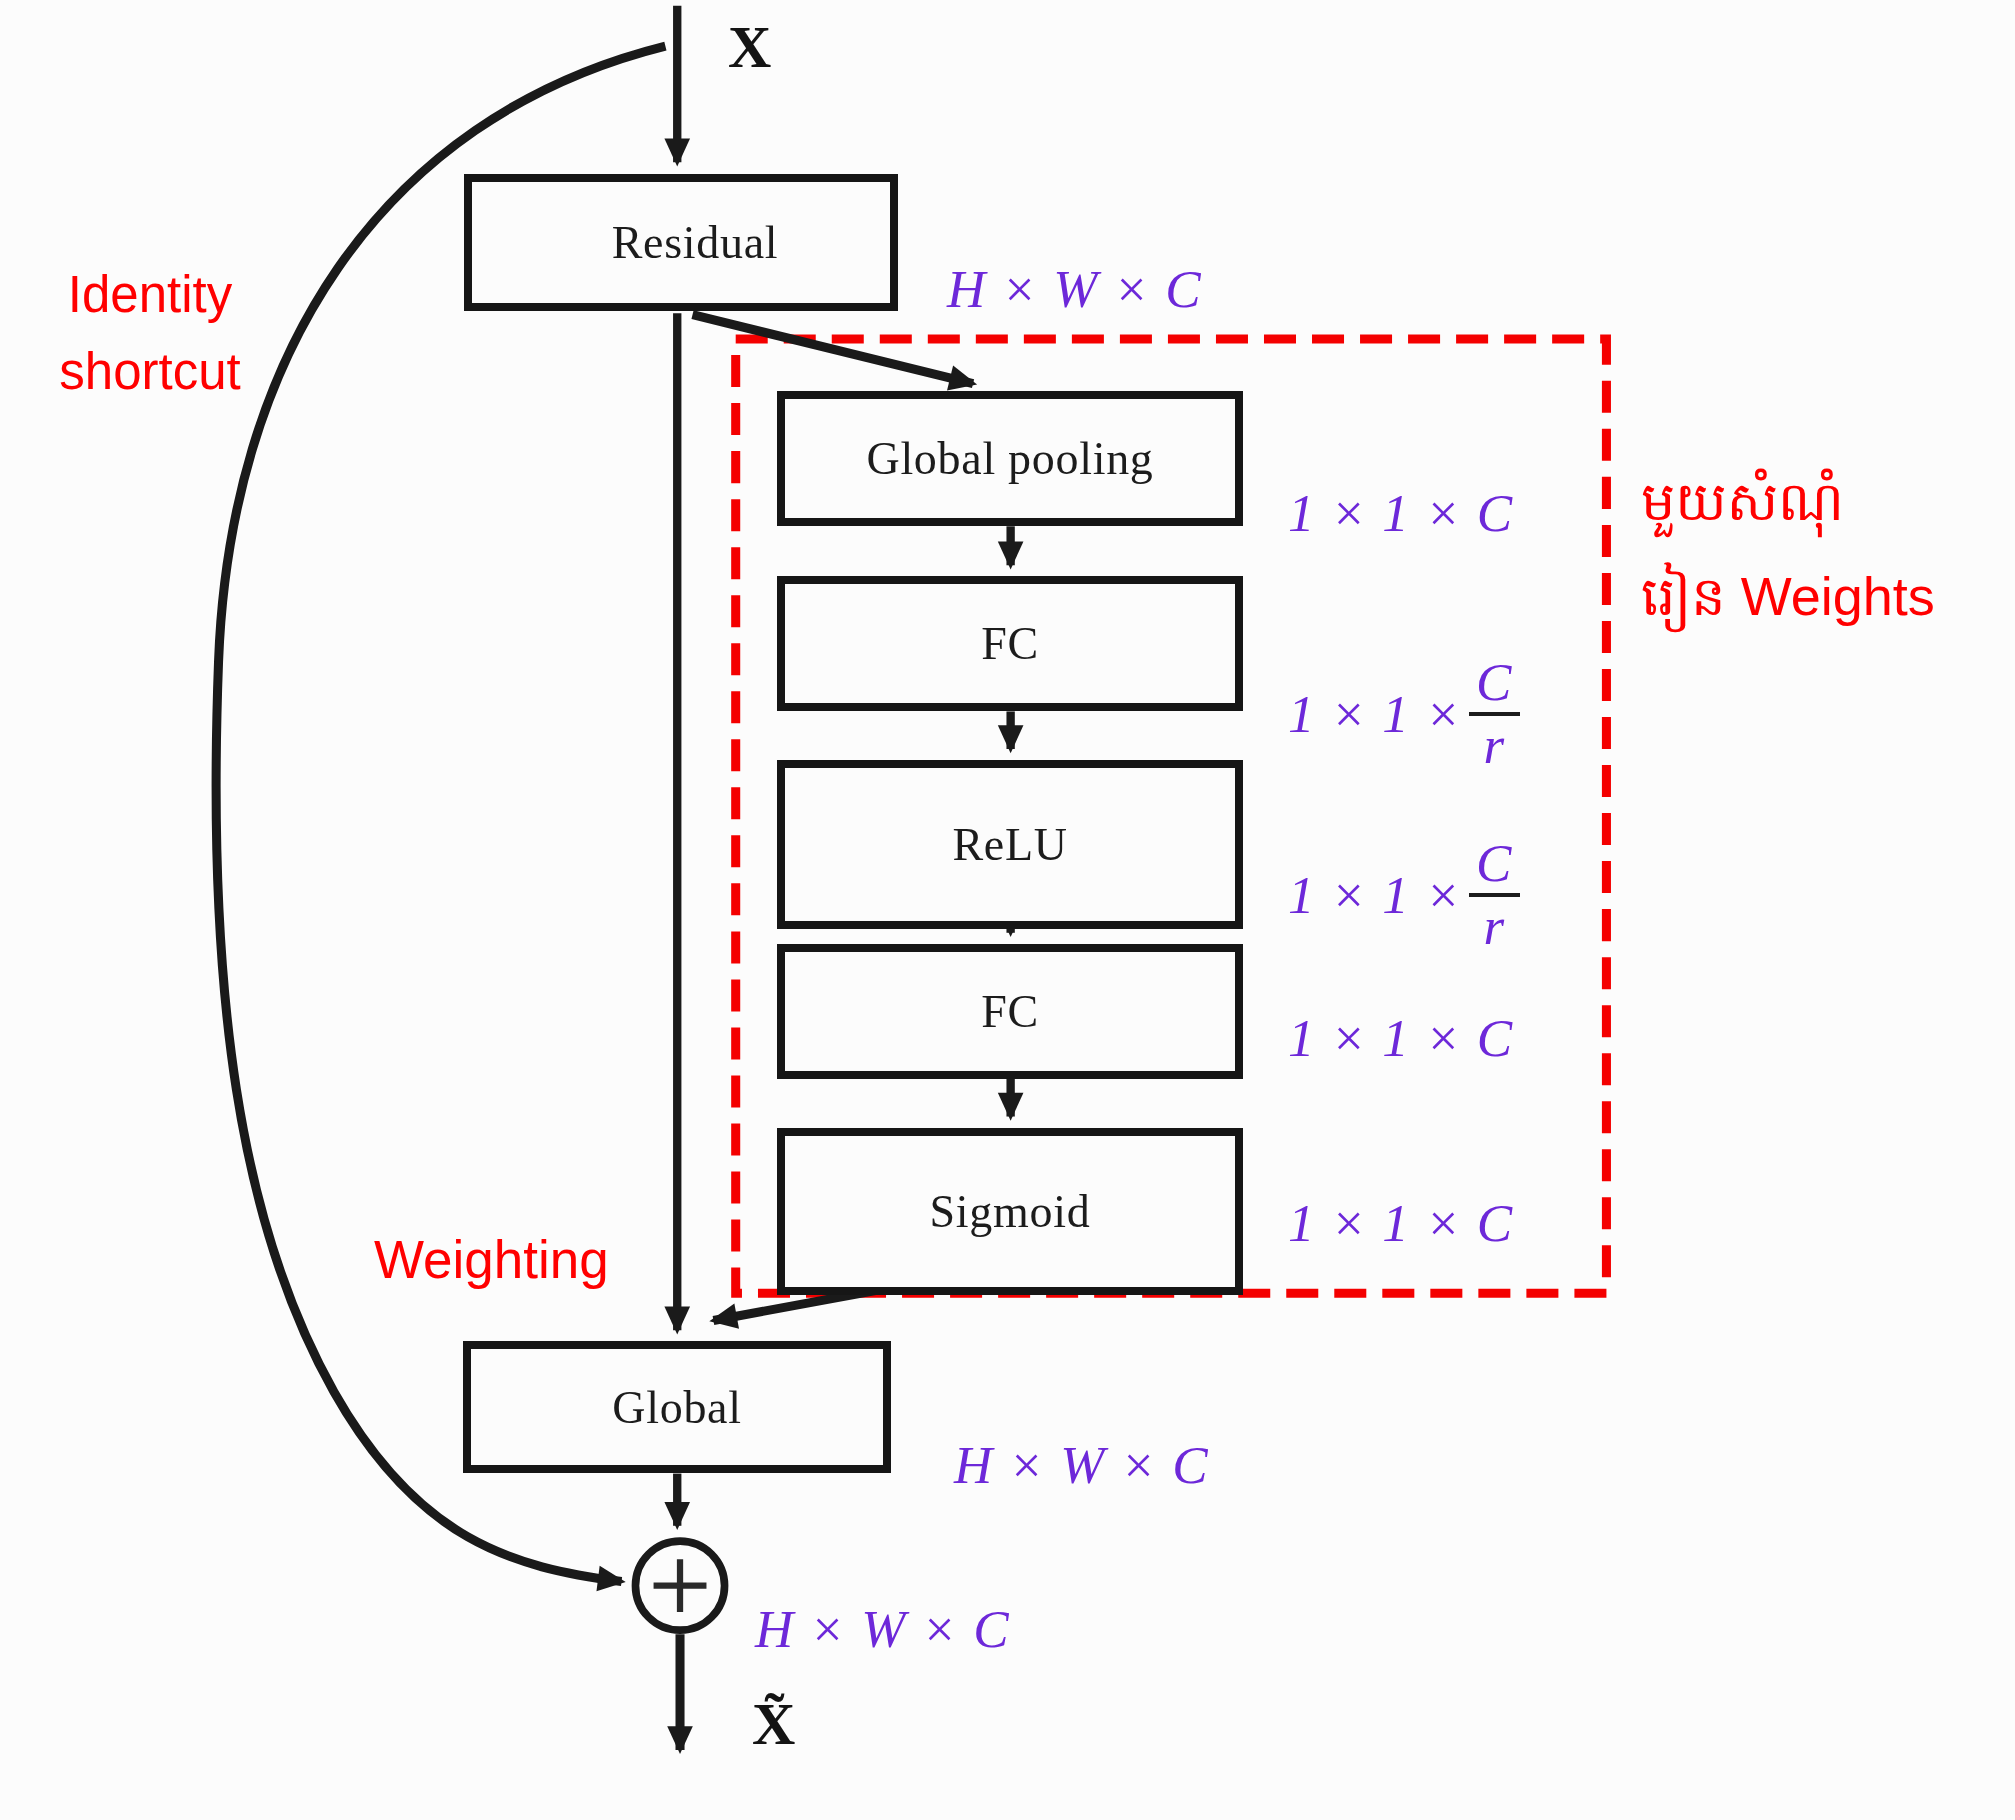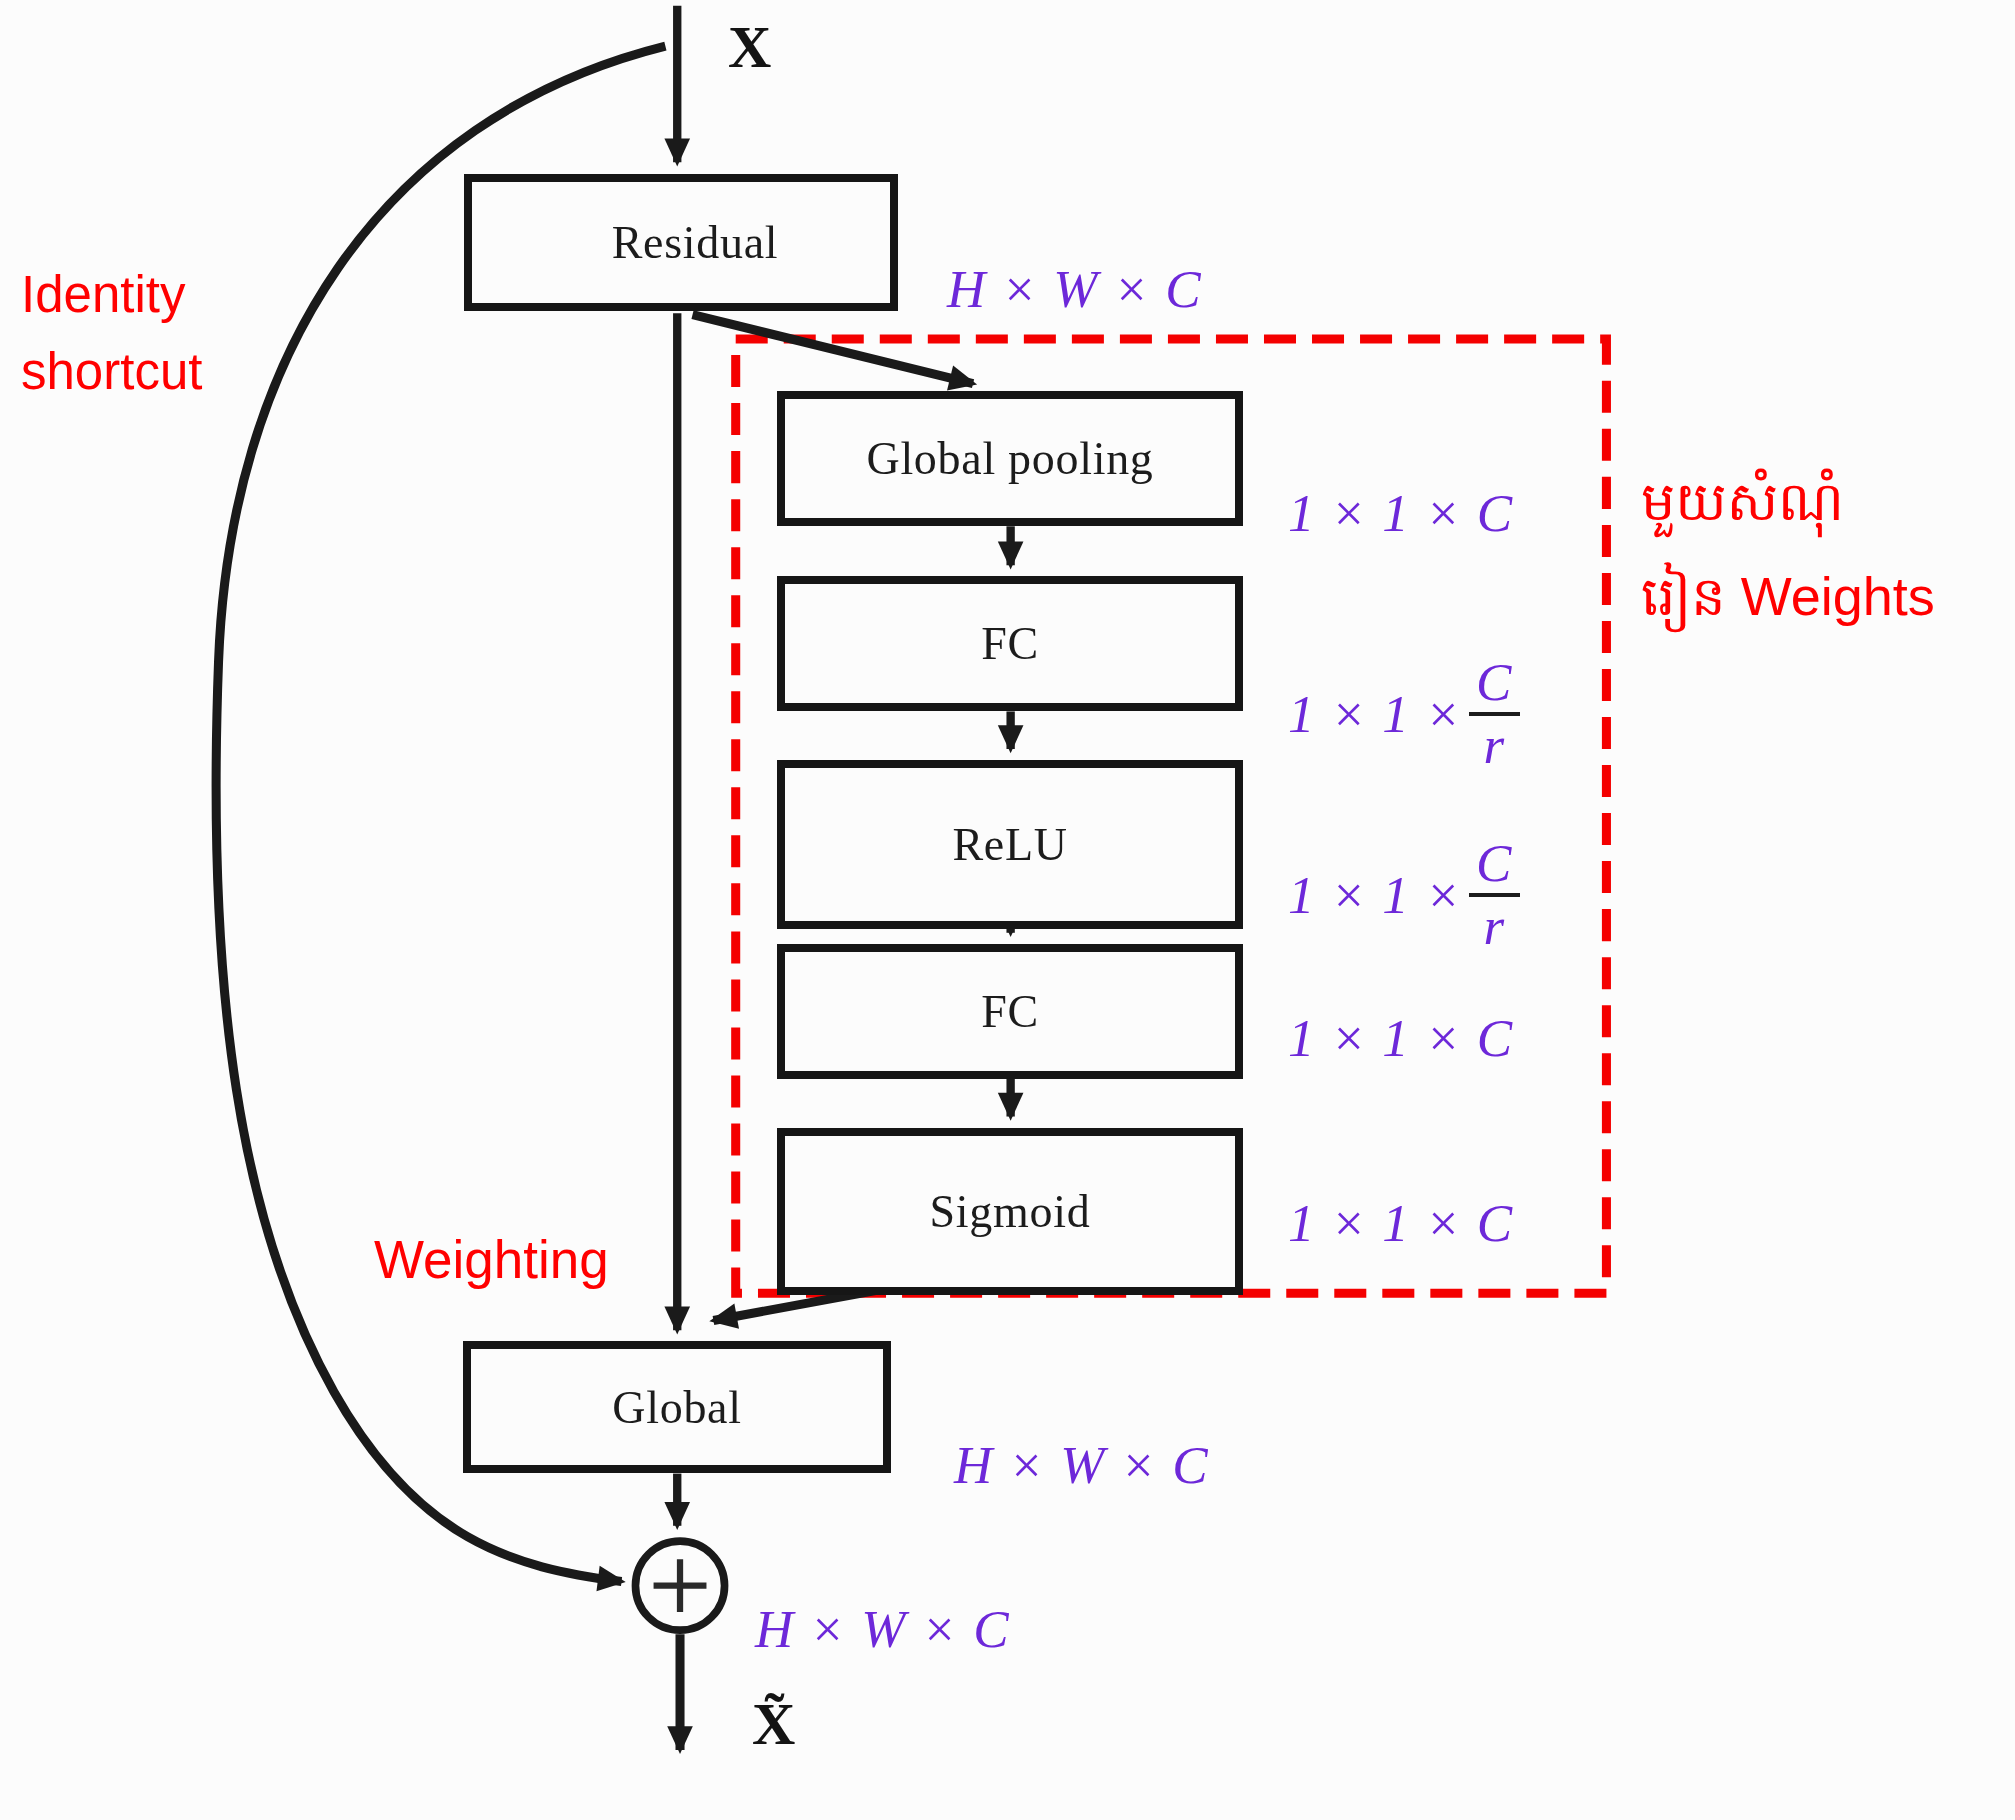--- a/index.html
+++ b/index.html
@@ -63,21 +63,21 @@
   .io-xt{left:752px;top:1690px;}
 
   .red-note{
     position:absolute;
     font-family:"Liberation Sans", sans-serif;
     color:#ff0000;
     white-space:nowrap;
   }
   .note-identity{
     left:21px;top:256px;width:258px;
-    font-size:51px;line-height:77px;text-align:left;white-space:normal;
+    font-size:51px;line-height:77px;text-align:center;white-space:normal;
   }
   .note-weighting{left:374px;top:1229px;font-size:53px;}
   .note-khmer{
     left:1641px;top:454px;width:369px;
     font-size:54px;line-height:95px;white-space:normal;
   }
 </style>
 </head>
 <body>
 

